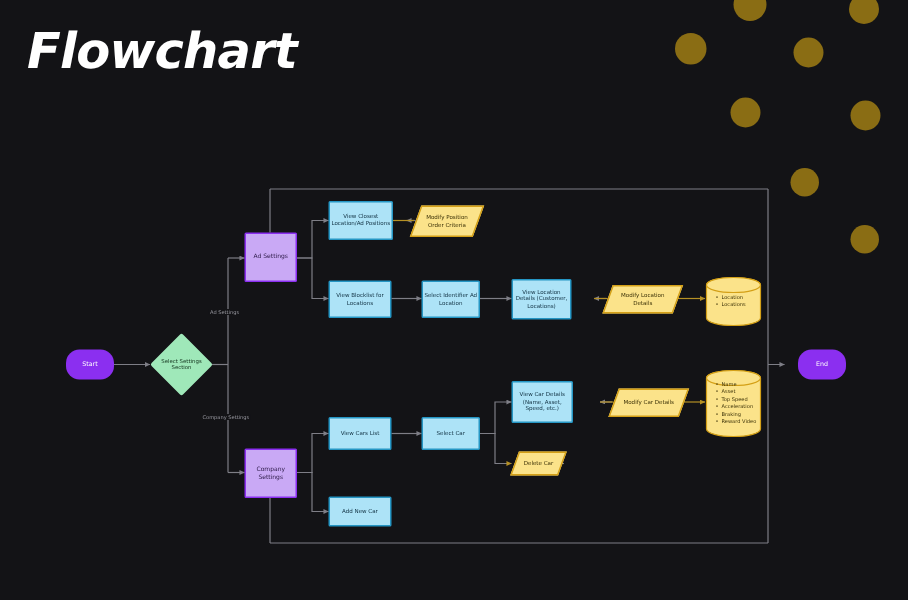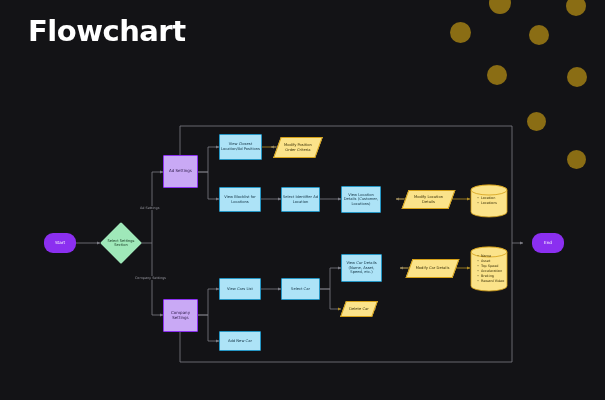--- a/index.html
+++ b/index.html
@@ -15,28 +15,29 @@
     position: relative;
   }
   #canvas {
     position: absolute;
     inset: 0;
     width: 605px;
     height: 400px;
   }
   .title {
     position: absolute;
-    left: 28px;
+    left: 18px;
     top: 14px;
     font-family: "DejaVu Sans", sans-serif;
     font-weight: bold;
-    font-size: 29px;
+    font-size: 33px;
     letter-spacing: -0.5px;
     color: #ffffff;
     z-index: 5;
+    font-style: italic;
   }
   .dot {
     position: absolute;
     border-radius: 50%;
     background: #8a6d14;
     z-index: 1;
   }
   .node {
     position: absolute;
     box-sizing: border-box;

